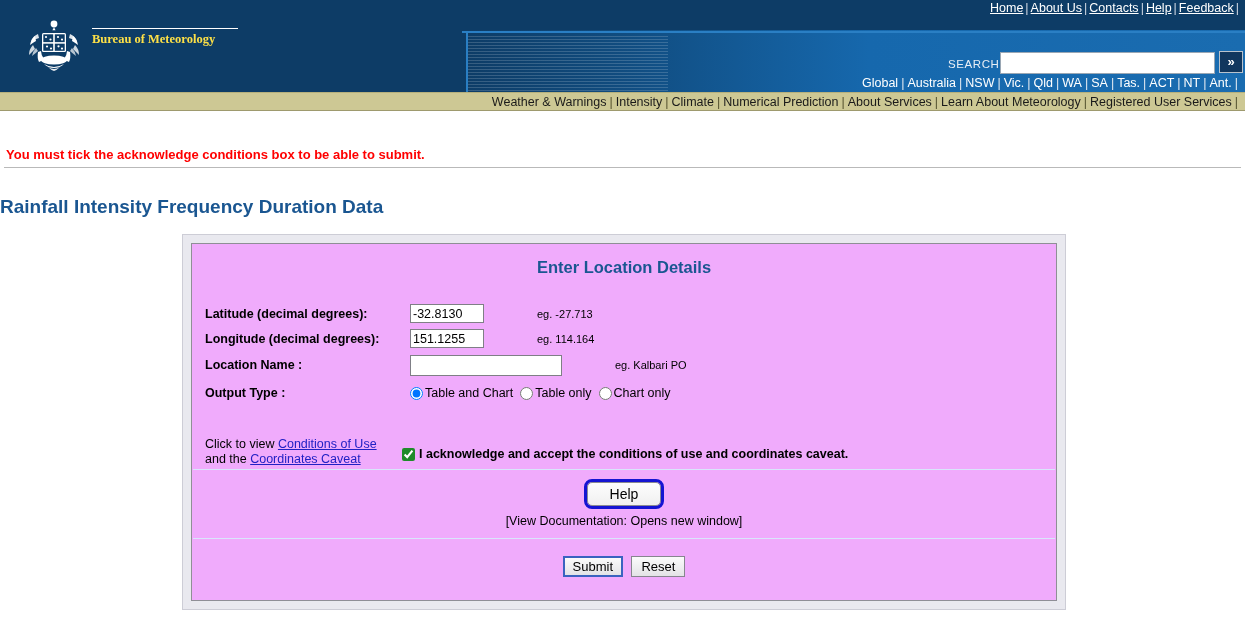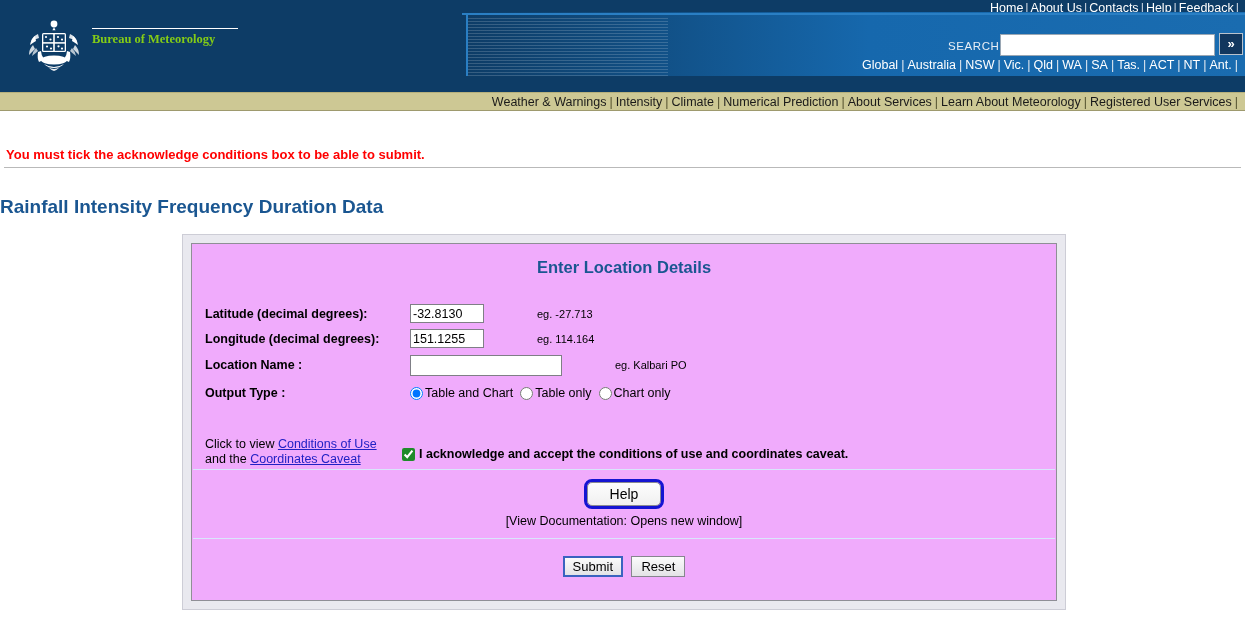--- a/index.html
+++ b/index.html
@@ -28,21 +28,21 @@
     white-space: nowrap;
   }
   #top-links a {
     color: #ffffff;
     text-decoration: underline;
   }
   #top-links .sep { color: #cfd8e3; padding: 0 2px; }
 
   #banner {
     position: absolute;
-    left: 462px; top: 12px;
+    left: 462px; top: 30px;
     width: 783px; height: 64px;
     background:
       linear-gradient(90deg, #0d3c66 0%, #104a7c 18%, #1668ad 52%, #1a6cb0 100%);
     overflow: hidden;
   }
   #banner-stripes {
     position: absolute;
     left: 6px; top: 6px;
     width: 200px; height: 68px;
     background: repeating-linear-gradient(
@@ -85,21 +85,21 @@
     font-size: 14.5px;
     letter-spacing: 0.1px;
     white-space: nowrap;
   }
   #govt-rule {
     width: 146px; height: 1px;
     background: #ffffff;
     margin: 3px 0 3px 0;
   }
   #govt-text .line2 {
-    color: #84cc16;
+    color: #fde047;
     font-family: "Liberation Serif", serif;
     font-weight: bold;
     font-size: 12.5px;
     white-space: nowrap;
   }
 
   #search-area {
     position: absolute;
     left: 0; top: 16px;
     width: 783px; height: 40px;

